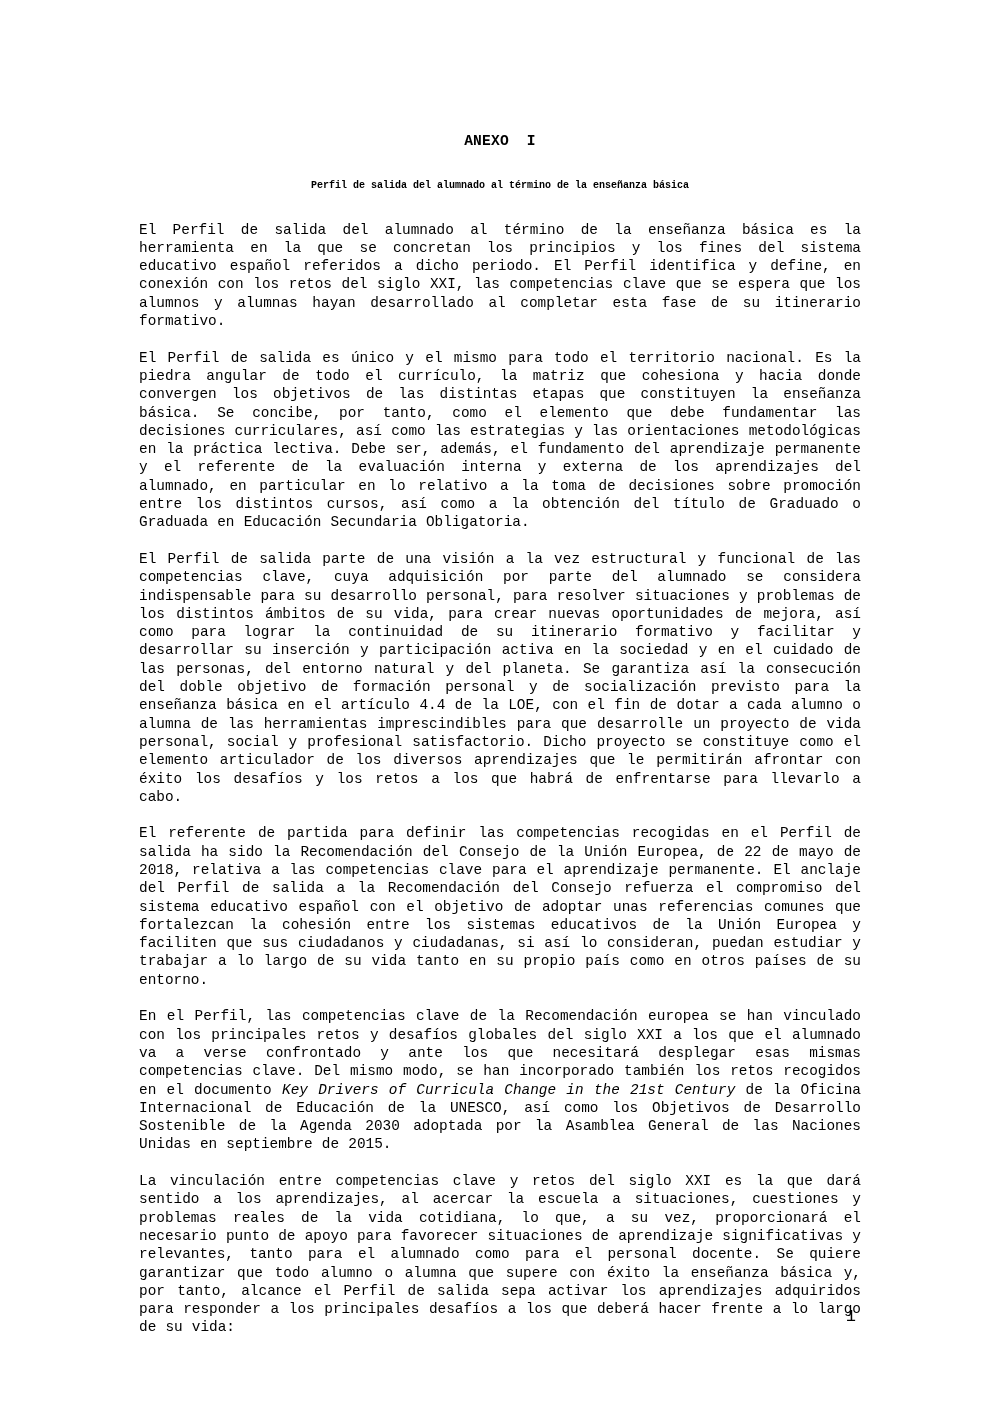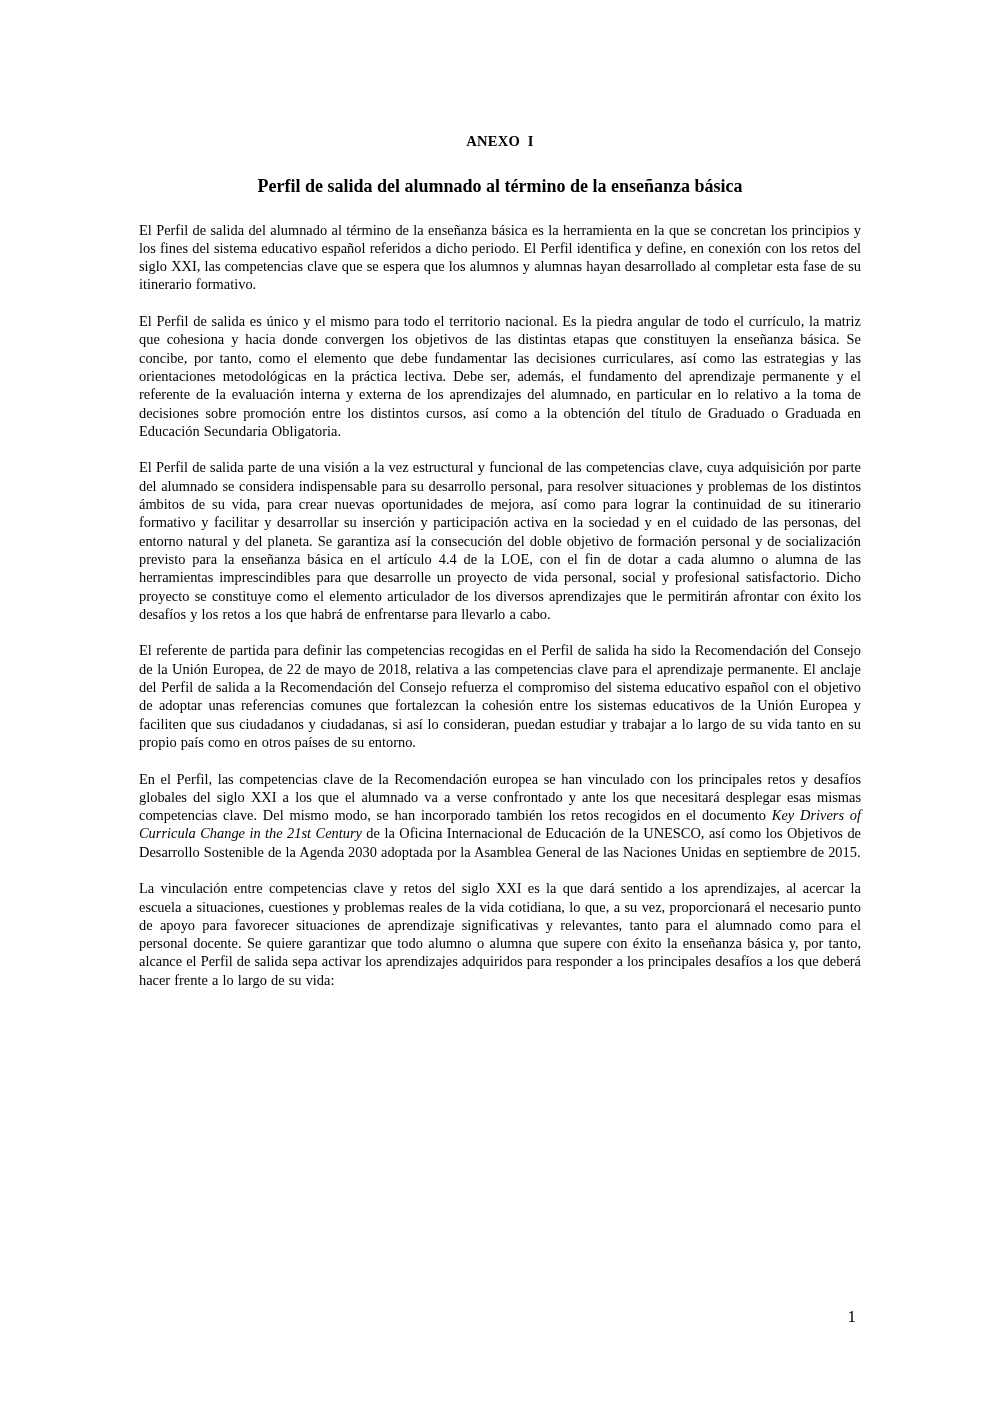--- a/index.html
+++ b/index.html
@@ -6,21 +6,21 @@
     margin: 0;
     padding: 0;
     background: #ffffff;
   }
   .page {
     position: relative;
     width: 1000px;
     height: 1414px;
     background: #ffffff;
     color: #000000;
-    font-family: Liberation Serif, serif;
+    font-family: Liberation Mono, monospace;
     font-size: 14.4px;
     line-height: 18.3px;
     overflow: hidden;
   }
   .content {
     position: absolute;
     left: 139px;
     top: 132px;
     width: 722px;
   }
@@ -29,21 +29,21 @@
     text-align: center;
     font-weight: bold;
     font-size: 14.6px;
     white-space: pre;
     letter-spacing: 0.2px;
   }
   .doc-subtitle {
     margin: 0 0 25px 0;
     text-align: center;
     font-weight: bold;
-    font-size: 18px;
+    font-size: 10px;
   }
   p.body-paragraph {
     margin: 0 0 18.3px 0;
     text-align: justify;
     word-spacing: 0.5px;
   }
   p.body-paragraph .doc-italic {
     font-style: italic;
   }
   p.continued {

